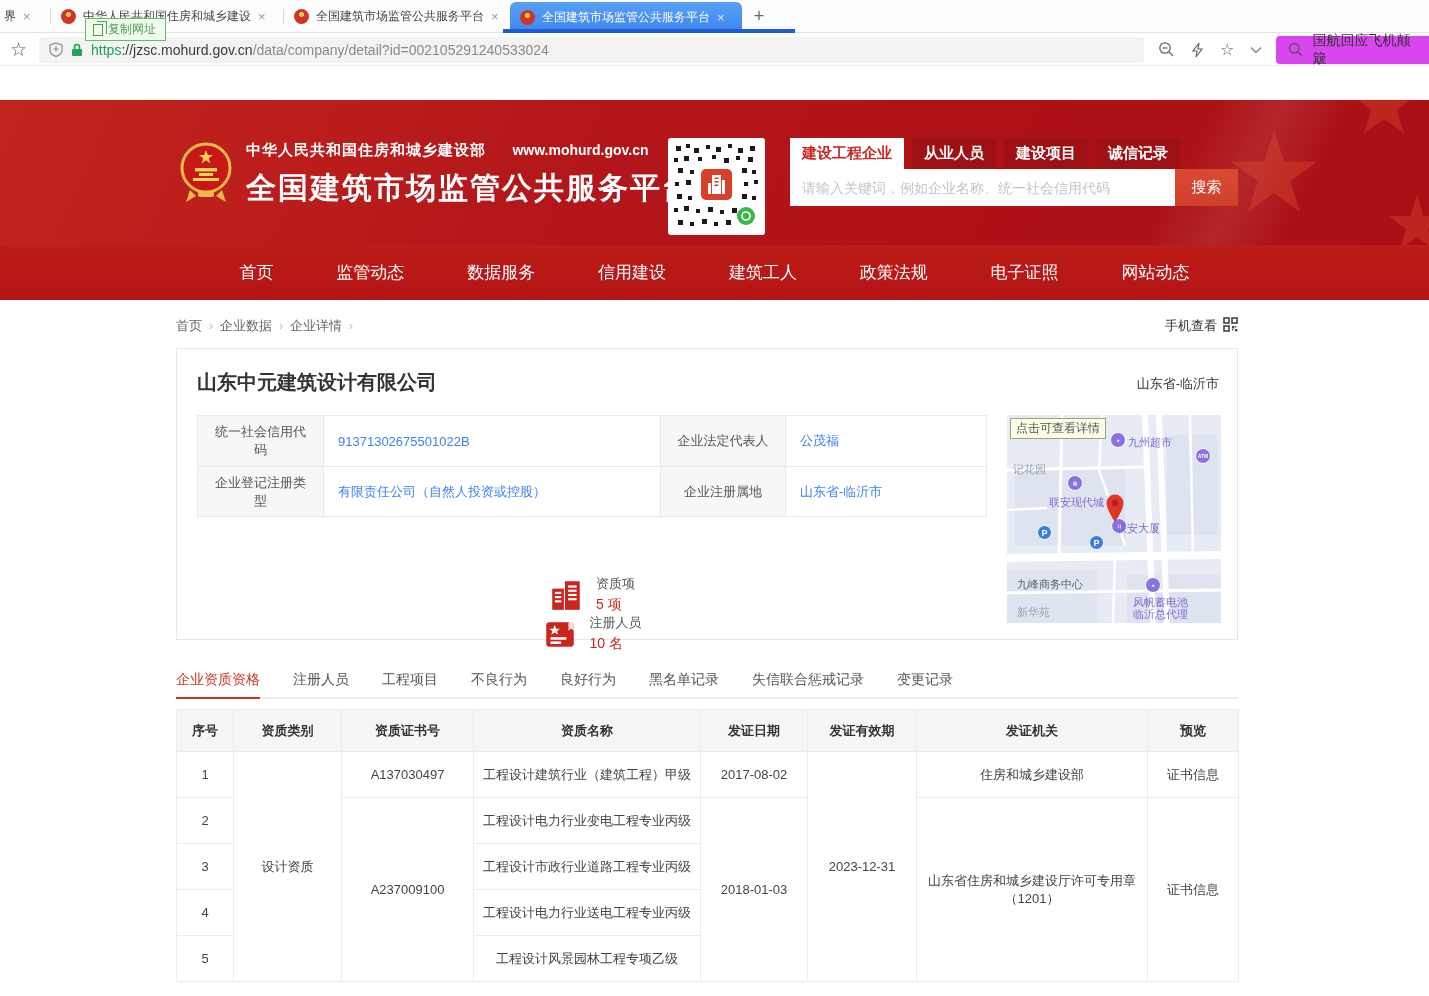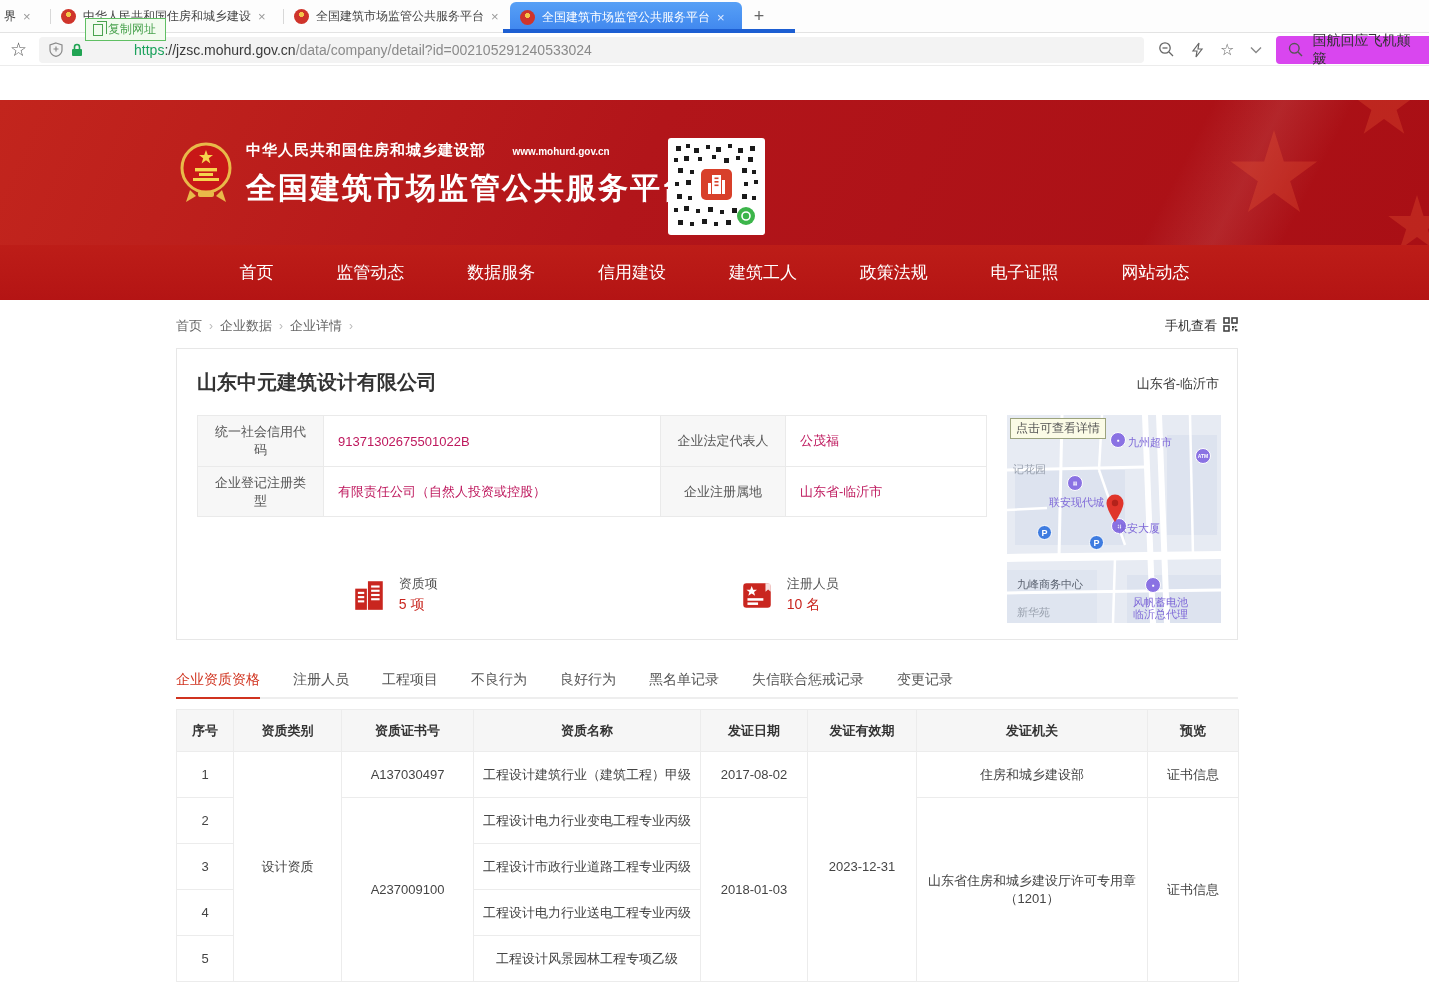--- a/index.html
+++ b/index.html
@@ -19,36 +19,36 @@
   .newtab { width:34px; display:flex; align-items:center; justify-content:center; color:#666; font-size:18px; }
   .active-strip { position:absolute; left:503px; top:29px; width:292px; height:4px; background:#1c5ed2; }
   .copy-tooltip { position:absolute; left:85px; top:18px; height:23px; padding:0 9px 0 7px; background:#f2fbef; border:1px solid #5fbf63; color:#4aa34f; font-size:12px; display:flex; align-items:center; gap:5px; z-index:30; }
   .copy-glyph { width:10px; height:12px; border:1.4px solid #4aa34f; position:relative; }
   .copy-glyph:before { content:""; position:absolute; left:2.5px; top:-4px; width:9px; height:12px; border-top:1.4px solid #4aa34f; border-right:1.4px solid #4aa34f; }
 
   .urlbar { position:absolute; left:0; top:34px; width:1429px; height:32px; background:#fff; border-bottom:1px solid #ececec; display:flex; align-items:center; }
   .bm-star { font-size:19px; color:#555; margin:0 12px 0 10px; }
   .urlfield { height:26px; flex:0 0 1105px; background:#f3f3f3; border-radius:4px; display:flex; align-items:center; padding:0 10px; gap:8px; }
   .url-text { font-size:14px; white-space:nowrap; overflow:hidden; }
-  .url-proto { color:#1ba15c;margin-left:43px; }
+  .url-proto { color:#1ba15c; }
   .url-host { color:#3a3a3a; }
   .url-path { color:#8a8a8a; }
   .chrome-ico { color:#666; display:flex; align-items:center; }
   .right-icos { display:flex; align-items:center; gap:16px; margin:0 14px 0 14px; }
   .quicksearch { height:28px; flex:1; background:#d946ef; border-radius:4px 0 0 4px; display:flex; align-items:center; gap:9px; padding:0 12px; font-size:14px; color:#333; }
 
   
   .redheader { position:absolute; left:0; top:100px; width:1429px; height:145px; background:linear-gradient(115deg,#c2251d 0%,#b2151a 45%,#a90f15 100%); overflow:hidden; }
   .mainnav { position:absolute; left:0; top:245px; width:1429px; height:55px; background:linear-gradient(#bd1d18,#b41414); display:flex; align-items:center; }
   .deco-star { position:absolute; background:rgba(236,88,52,.30); clip-path:polygon(50% 0%,61% 35%,98% 35%,68% 57%,79% 91%,50% 70%,21% 91%,32% 57%,2% 35%,39% 35%); }
   .deco-sweep { position:absolute; right:-80px; top:-40px; width:560px; height:300px; background:linear-gradient(125deg,rgba(255,255,255,0) 40%,rgba(255,230,220,.10) 50%,rgba(255,255,255,0) 60%); transform:rotate(-8deg); }
   .hdr-left { position:absolute; left:180px; top:38px; display:flex; gap:14px; align-items:center; }
   .hdr-texts { color:#fff; }
   .hdr-min { font-size:15px; font-weight:bold; letter-spacing:1px; }
-  .hdr-site { font-size:10px; font-weight:bold; margin-left:22px; letter-spacing:0; }
+  .hdr-site { font-size:14px; font-weight:bold; margin-left:22px; letter-spacing:0; }
   .hdr-title { font-size:30px; font-weight:bold; letter-spacing:2px; margin-top:8px; }
   .qrbox { position:absolute; left:668px; top:38px; width:97px; height:97px; background:#fff; border-radius:3px; display:flex; align-items:center; justify-content:center; }
   .searchmod { position:absolute; left:790px; top:38px; width:448px; }
   .stabs { display:flex; gap:8px; height:31px; }
   .stab { min-width:74px; padding:0 12px; background:#9d1014; color:#fff; font-size:15px; font-weight:bold; display:flex; align-items:center; justify-content:center; cursor:pointer; }
   .stab.active { background:#fff; color:#c9261f; min-width:104px; }
   .srow { display:flex; height:37px; }
   .sinput { flex:1; border:none; outline:none; background:#fff; padding:0 12px; font-size:14px; color:#333; font-family:inherit; }
   .sinput::placeholder { color:#c5c5c5; }
   .sbtn { width:63px; background:linear-gradient(#da4a33,#cf3f2b); color:#fff; font-size:15px; border:none; cursor:pointer; font-family:inherit; }
@@ -60,22 +60,22 @@
   .bc-sep { color:#bbb; margin:0 7px; font-size:12px; }
   .bc-right { margin-left:auto; display:flex; align-items:flex-start; gap:6px; color:#333; }
 
   
   .panel { position:absolute; left:176px; top:348px; width:1062px; height:292px; border:1px solid #e7e7e7; background:#fff; }
   .cname { position:absolute; left:20px; top:20px; font-size:20px; font-weight:600; color:#333; }
   .cregion { position:absolute; right:18px; top:26px; font-size:13px; color:#333; }
   table.info { position:absolute; left:20px; top:66px; border-collapse:collapse; table-layout:fixed; width:789px; }
   table.info td { border:1px solid #eaeaea; font-size:13px; padding:6px 14px; }
   td.ilabel { background:#f7f7f7; color:#555; text-align:center; padding:6px 6px; }
-  td.ival { color:#be185d; }
-  .stats { position:absolute; left:20px; top:226px; width:789px; display:flex; }
+  td.ival { color:#3b82f6; }
+  .stats { position:absolute; left:20px; top:226px; width:789px; display:flex;flex-direction:column; }
   .stat { flex:1; display:flex; align-items:center; justify-content:center; gap:12px; }
   .stat-txt { display:flex; flex-direction:column; gap:3px; }
   .stat-label { font-size:13px; color:#555; }
   .stat-value { font-size:14px; color:#c9261f; }
 
   
   .map { position:absolute; left:830px; top:66px; width:214px; height:208px; background:#e7ebf3; overflow:hidden; cursor:pointer; }
   .map-tip { position:absolute; left:3px; top:3px; background:#fbfbe6; border:1px solid #9ca37d; color:#555; font-size:12px; padding:1px 5px; z-index:5; }
   .mlabel { position:absolute; font-size:11px; white-space:nowrap; z-index:3; }
   .ml-purple { color:#7e68d8; }
@@ -258,20 +258,32 @@
             <rect x="50" y="38" width="3" height="14"></rect>
             <rect x="42.5" y="35.5" width="4" height="1.6" fill="#d8402a"></rect>
             <rect x="42.5" y="39" width="4" height="1.6" fill="#d8402a"></rect>
             <rect x="42.5" y="42.5" width="4" height="1.6" fill="#d8402a"></rect>
           </g>
         <circle cx="74" cy="74" r="9" fill="#3cb54a"></circle>
         <path d="M70 74 a4 4 0 1 0 8 0 a4 4 0 1 0 -8 0" fill="none" stroke="#fff" stroke-width="1.6"></path>
       </svg>
     </div>
 
+    <div class="searchmod">
+      <div class="stabs">
+        <div class="stab active">建设工程企业</div>
+        <div class="stab">从业人员</div>
+        <div class="stab">建设项目</div>
+        <div class="stab">诚信记录</div>
+      </div>
+      <div class="srow">
+        <input class="sinput" placeholder="请输入关键词，例如企业名称、统一社会信用代码" style="">
+        <button class="sbtn">搜索</button>
+      </div>
+    </div>
   </div>
 
   <div class="mainnav">
     <div class="navwrap">
       <span class="navitem">首页</span>
       <span class="navitem">监管动态</span>
       <span class="navitem">数据服务</span>
       <span class="navitem">信用建设</span>
       <span class="navitem">建筑工人</span>
       <span class="navitem">政策法规</span>

